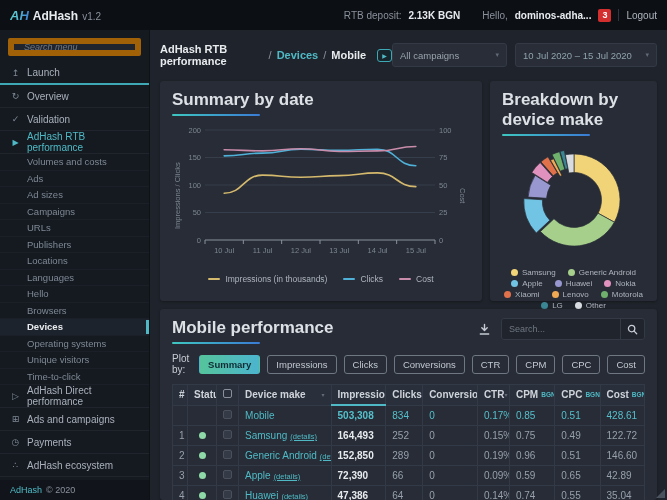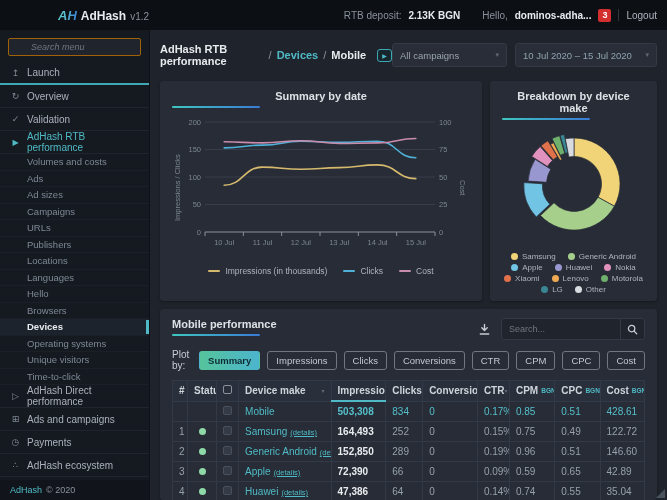--- a/index.html
+++ b/index.html
@@ -4,38 +4,38 @@
 <style>
   * { margin:0; padding:0; box-sizing:border-box; }
   html,body { width:667px; height:500px; overflow:hidden; }
   body { font-family:"Liberation Sans","DejaVu Sans",sans-serif; background:#1f242c; color:#c7ccd4; }
   .app { width:667px; height:500px; display:flex; flex-direction:column; position:relative; }
 
   
   .topbar { height:30px; background:#0c0f14; display:flex; align-items:center; padding:0 10px; flex:0 0 30px; }
   .logo { display:flex; align-items:baseline; gap:4px; }
   .logo-mark { font-weight:bold; font-style:italic; font-size:13px; color:#4db8c2;
-    background:linear-gradient(100deg,#5bc6d0 30%,#3a7bd5); -webkit-background-clip:text; background-clip:text;margin-left:48px; -webkit-text-fill-color:transparent; }
+    background:linear-gradient(100deg,#5bc6d0 30%,#3a7bd5); -webkit-background-clip:text; background-clip:text; -webkit-text-fill-color:transparent; }
   .logo-text { color:#e8ebee; font-weight:bold; font-size:12px; }
   .logo-ver { color:#8a919c; font-size:10px;text-align:center; }
   .topbar-right { margin-left:auto; display:flex; align-items:center; gap:7px; font-size:10px; }
   .muted { color:#8a919c; }
   .strong { color:#e8ebee; font-weight:bold; }
   .badge { background:#d32f2f; color:#fff; font-size:9px; font-weight:bold; min-width:13px; height:13px; border-radius:2px; display:flex; align-items:center; justify-content:center; padding:0 3px; }
   .tb-divider { width:1px; height:12px; background:#30363f; }
   .logout { color:#aeb4bd; font-size:10px; cursor:pointer; }
 
   
   .body { flex:1; display:flex; min-height:0; }
   .sidebar { width:150px; flex:0 0 150px; background:#151a21; position:relative; overflow:hidden; border-right:1px solid #0e1217; }
   .main { flex:1; min-width:0; padding:8px 10px 0; display:flex; flex-direction:column; overflow:hidden; }
 
   
   .side-search { padding:6px 8px; }
-  .side-search input { width:100%; height:18px; background:#20242c; border:1px solid #a16207; border-radius:2px; color:#aeb4bd; font-size:9px; font-style:italic; padding:0 22px; outline:none; font-family:inherit; }
+  .side-search input { width:100%; height:18px; background:#20242c; border:6px solid #a16207; border-radius:2px; color:#aeb4bd; font-size:9px; font-style:italic; padding:0 10px; outline:none; font-family:inherit; }
   .side-search input::placeholder { color:#6f7782; }
   .nav-item { height:23px; display:flex; align-items:center; gap:6px; padding:0 10px; font-size:10px; color:#aab1bb; border-bottom:1px solid #20252d; cursor:pointer; }
   .nav-item .ni { width:11px; font-size:9px; color:#7e8894; text-align:center; flex:0 0 11px; }
   .nav-item.accent-under { border-bottom:2px solid #3ea8b4; }
   .nav-item.section-active { color:#4fbac5; }
   .nav-item.section-active .ni { color:#4fbac5; font-size:8px; }
   .sub-item { height:16.5px; display:flex; align-items:center; padding:0 10px 0 27px; font-size:9.5px; color:#7e8894; border-bottom:1px solid #1b2028; cursor:pointer; position:relative; }
   .sub-item.active { color:#e8ebee; font-weight:bold; background:#1d232c; }
   .sub-item.active::after { content:""; position:absolute; right:0; top:1px; bottom:1px; width:3px; background:#4fbac5; }
   .side-footer { position:absolute; bottom:0; left:0; right:0; height:20px; background:#11151b; display:flex; align-items:center; gap:4px; padding:0 10px; font-size:9px; }
@@ -50,21 +50,21 @@
   .play-btn { margin-left:6px; width:19px; height:13px; border:1px solid #3ea8b4; border-radius:3px; background:#17262c; color:#4fbac5; font-size:6px; display:flex; align-items:center; justify-content:center; cursor:pointer; }
   .filters { margin-left:auto; display:flex; gap:8px; }
   .select { height:24px; background:#282d37; border:1px solid #333a45; border-radius:3px; display:flex; align-items:center; font-size:9.5px; color:#9aa3ad; padding:0 7px; gap:8px; cursor:pointer; }
   .select .chev { margin-left:auto; font-size:7px; color:#626b77; }
   .select.campaigns { width:115px; }
   .select.daterange { width:142px; color:#8fa3ae; }
 
   
   .charts-row { display:flex; gap:8px; height:220px; flex:0 0 220px; margin-bottom:8px; }
   .panel { background:#272c36; border-radius:3px; box-shadow:0 1px 3px rgba(0,0,0,.35); padding:9px 12px; }
-  .panel-title { font-size:11px; font-weight:bold; color:#dde1e6;text-align:center; }
+  .panel-title { font-size:17px; font-weight:bold; color:#dde1e6; }
   .title-underline { height:2px; width:88px; margin-top:4px; background:linear-gradient(90deg,#3ec6c0,#3a7bd5); border-radius:1px; }
   .summary-panel { flex:1 1 322px; min-width:0; }
   .breakdown-panel { flex:0 0 167px; text-align:left; }
 
   
   .chart-wrap { display:flex; align-items:stretch; margin-top:6px; }
   .axis-label { writing-mode:vertical-rl; transform:rotate(180deg); font-size:7.5px; color:#7d8691; display:flex; align-items:center; justify-content:center; width:11px; }
   .axis-label.right { transform:none; }
   svg text { fill:#7d8691; font-size:7.5px; font-family:"Liberation Sans","DejaVu Sans",sans-serif; }
   .lc-legend { display:flex; justify-content:center; gap:16px; margin-top:4px; }

